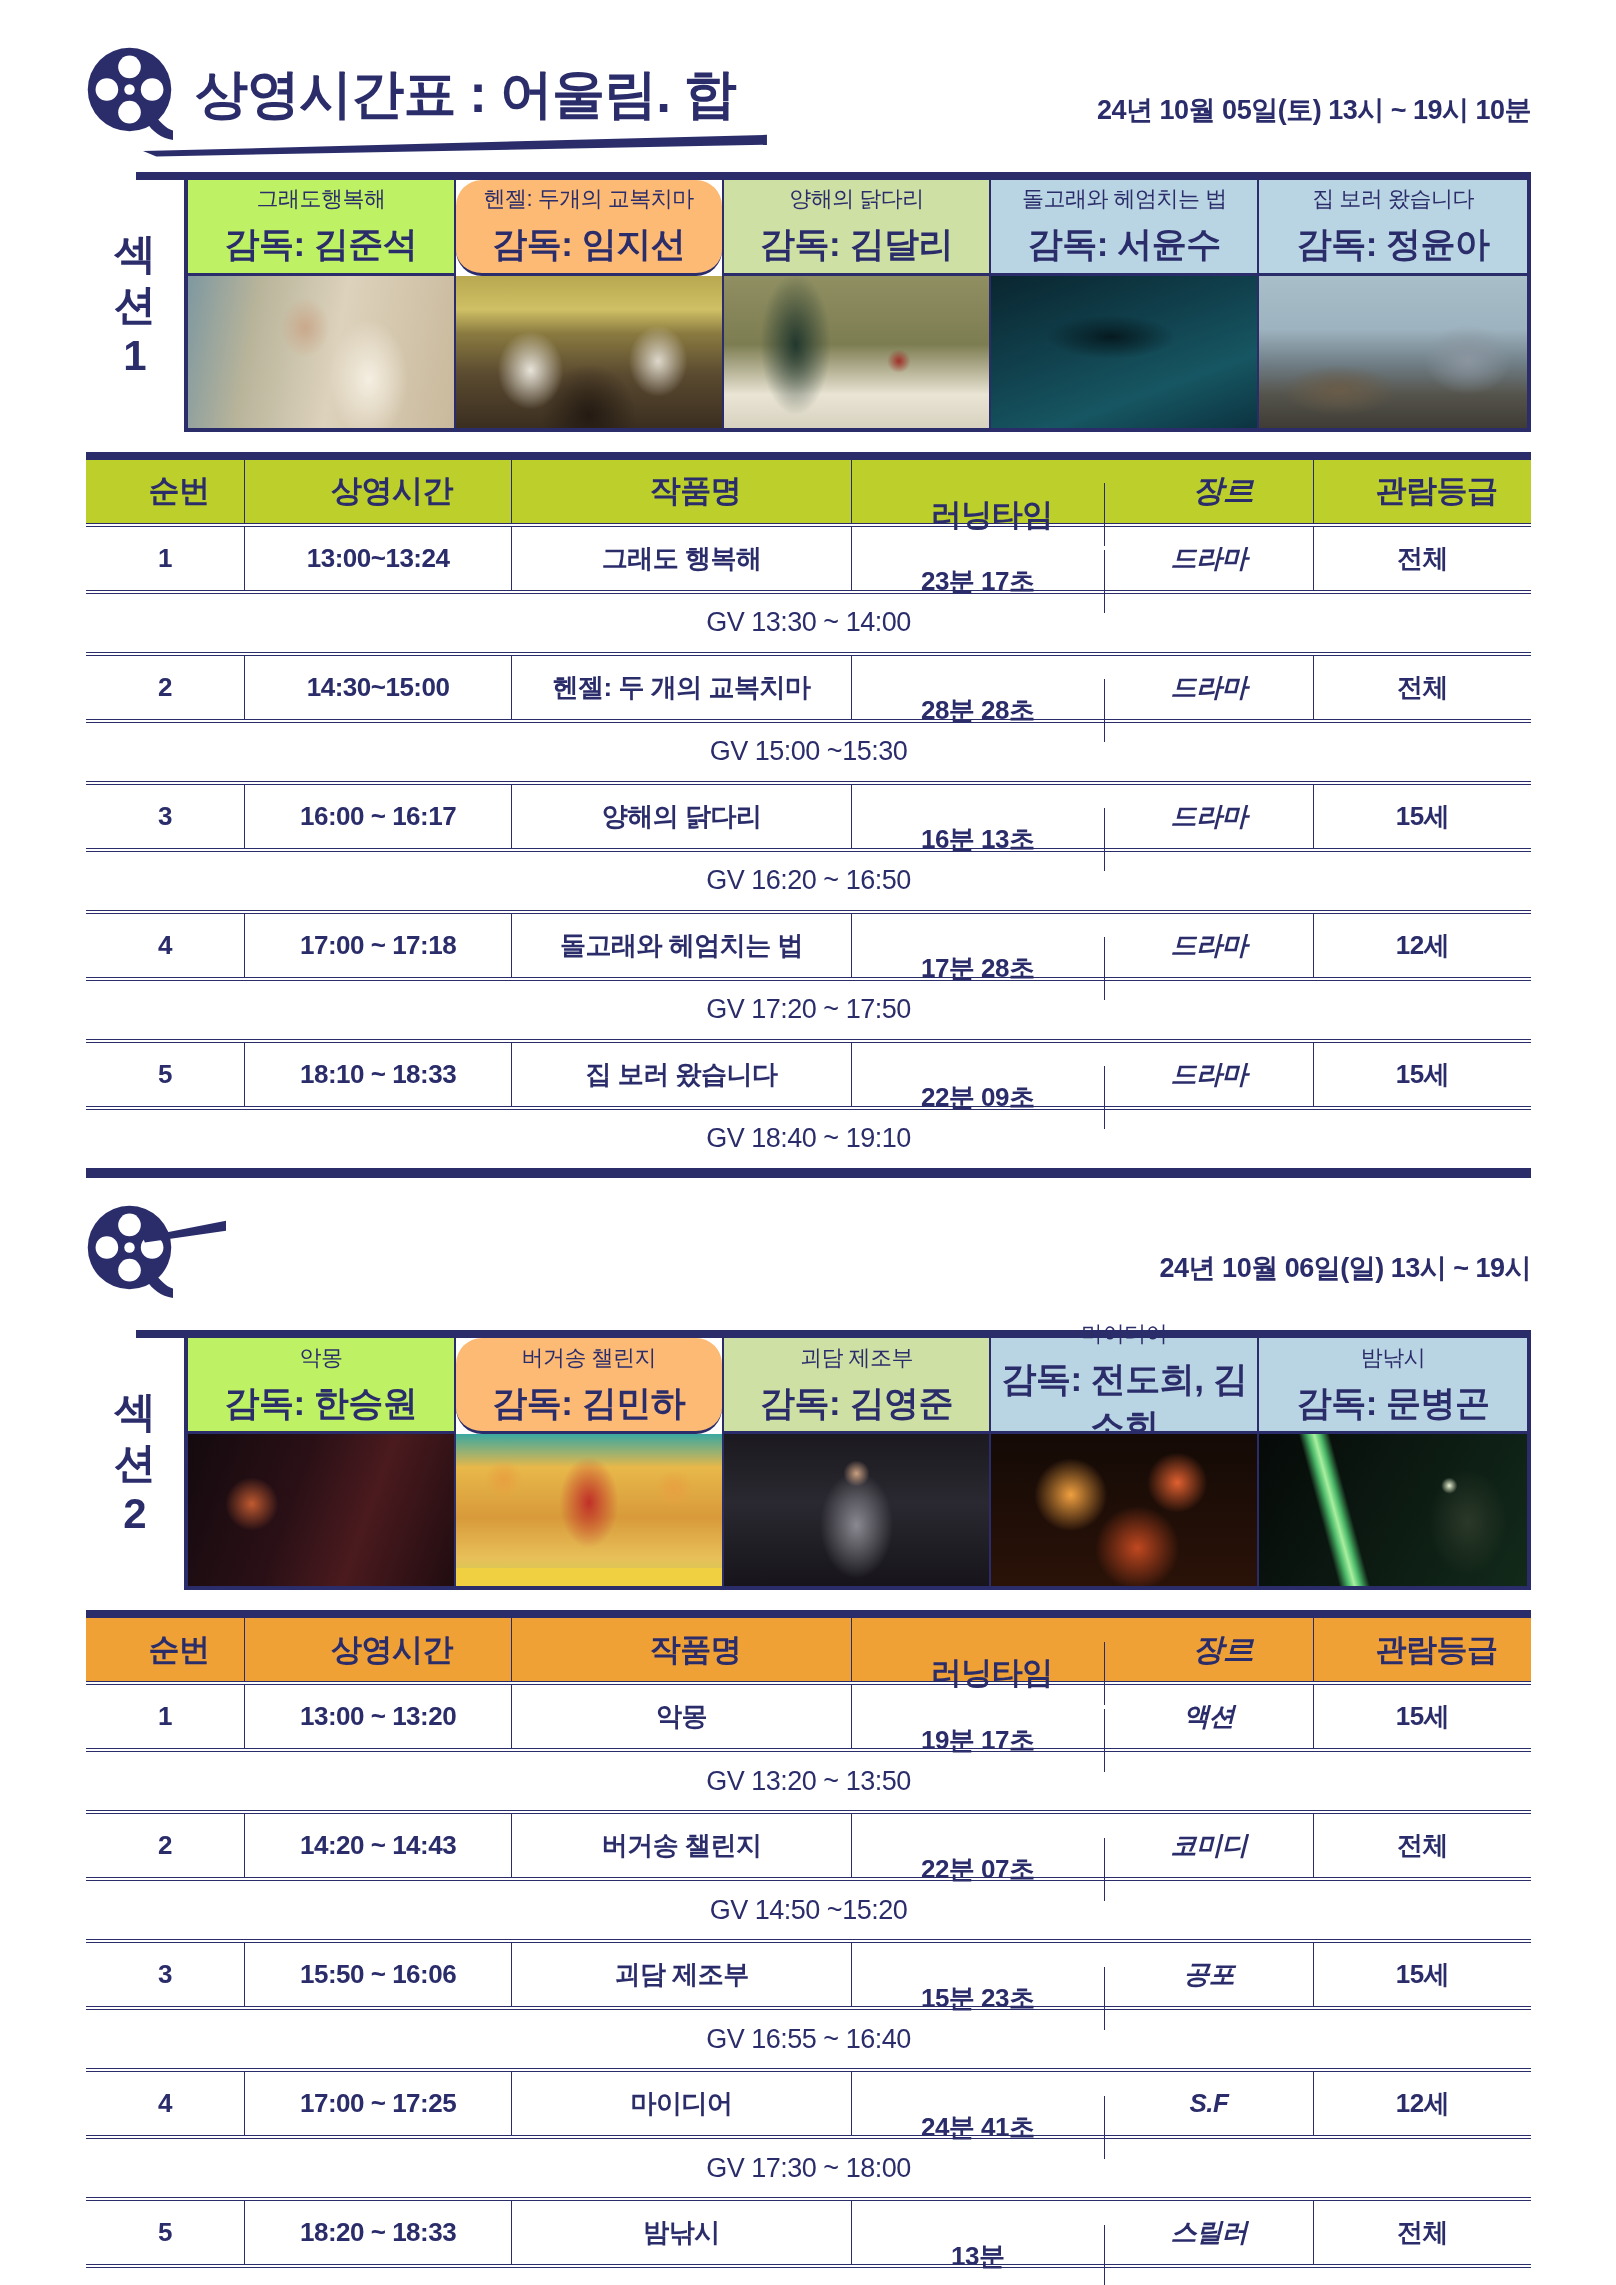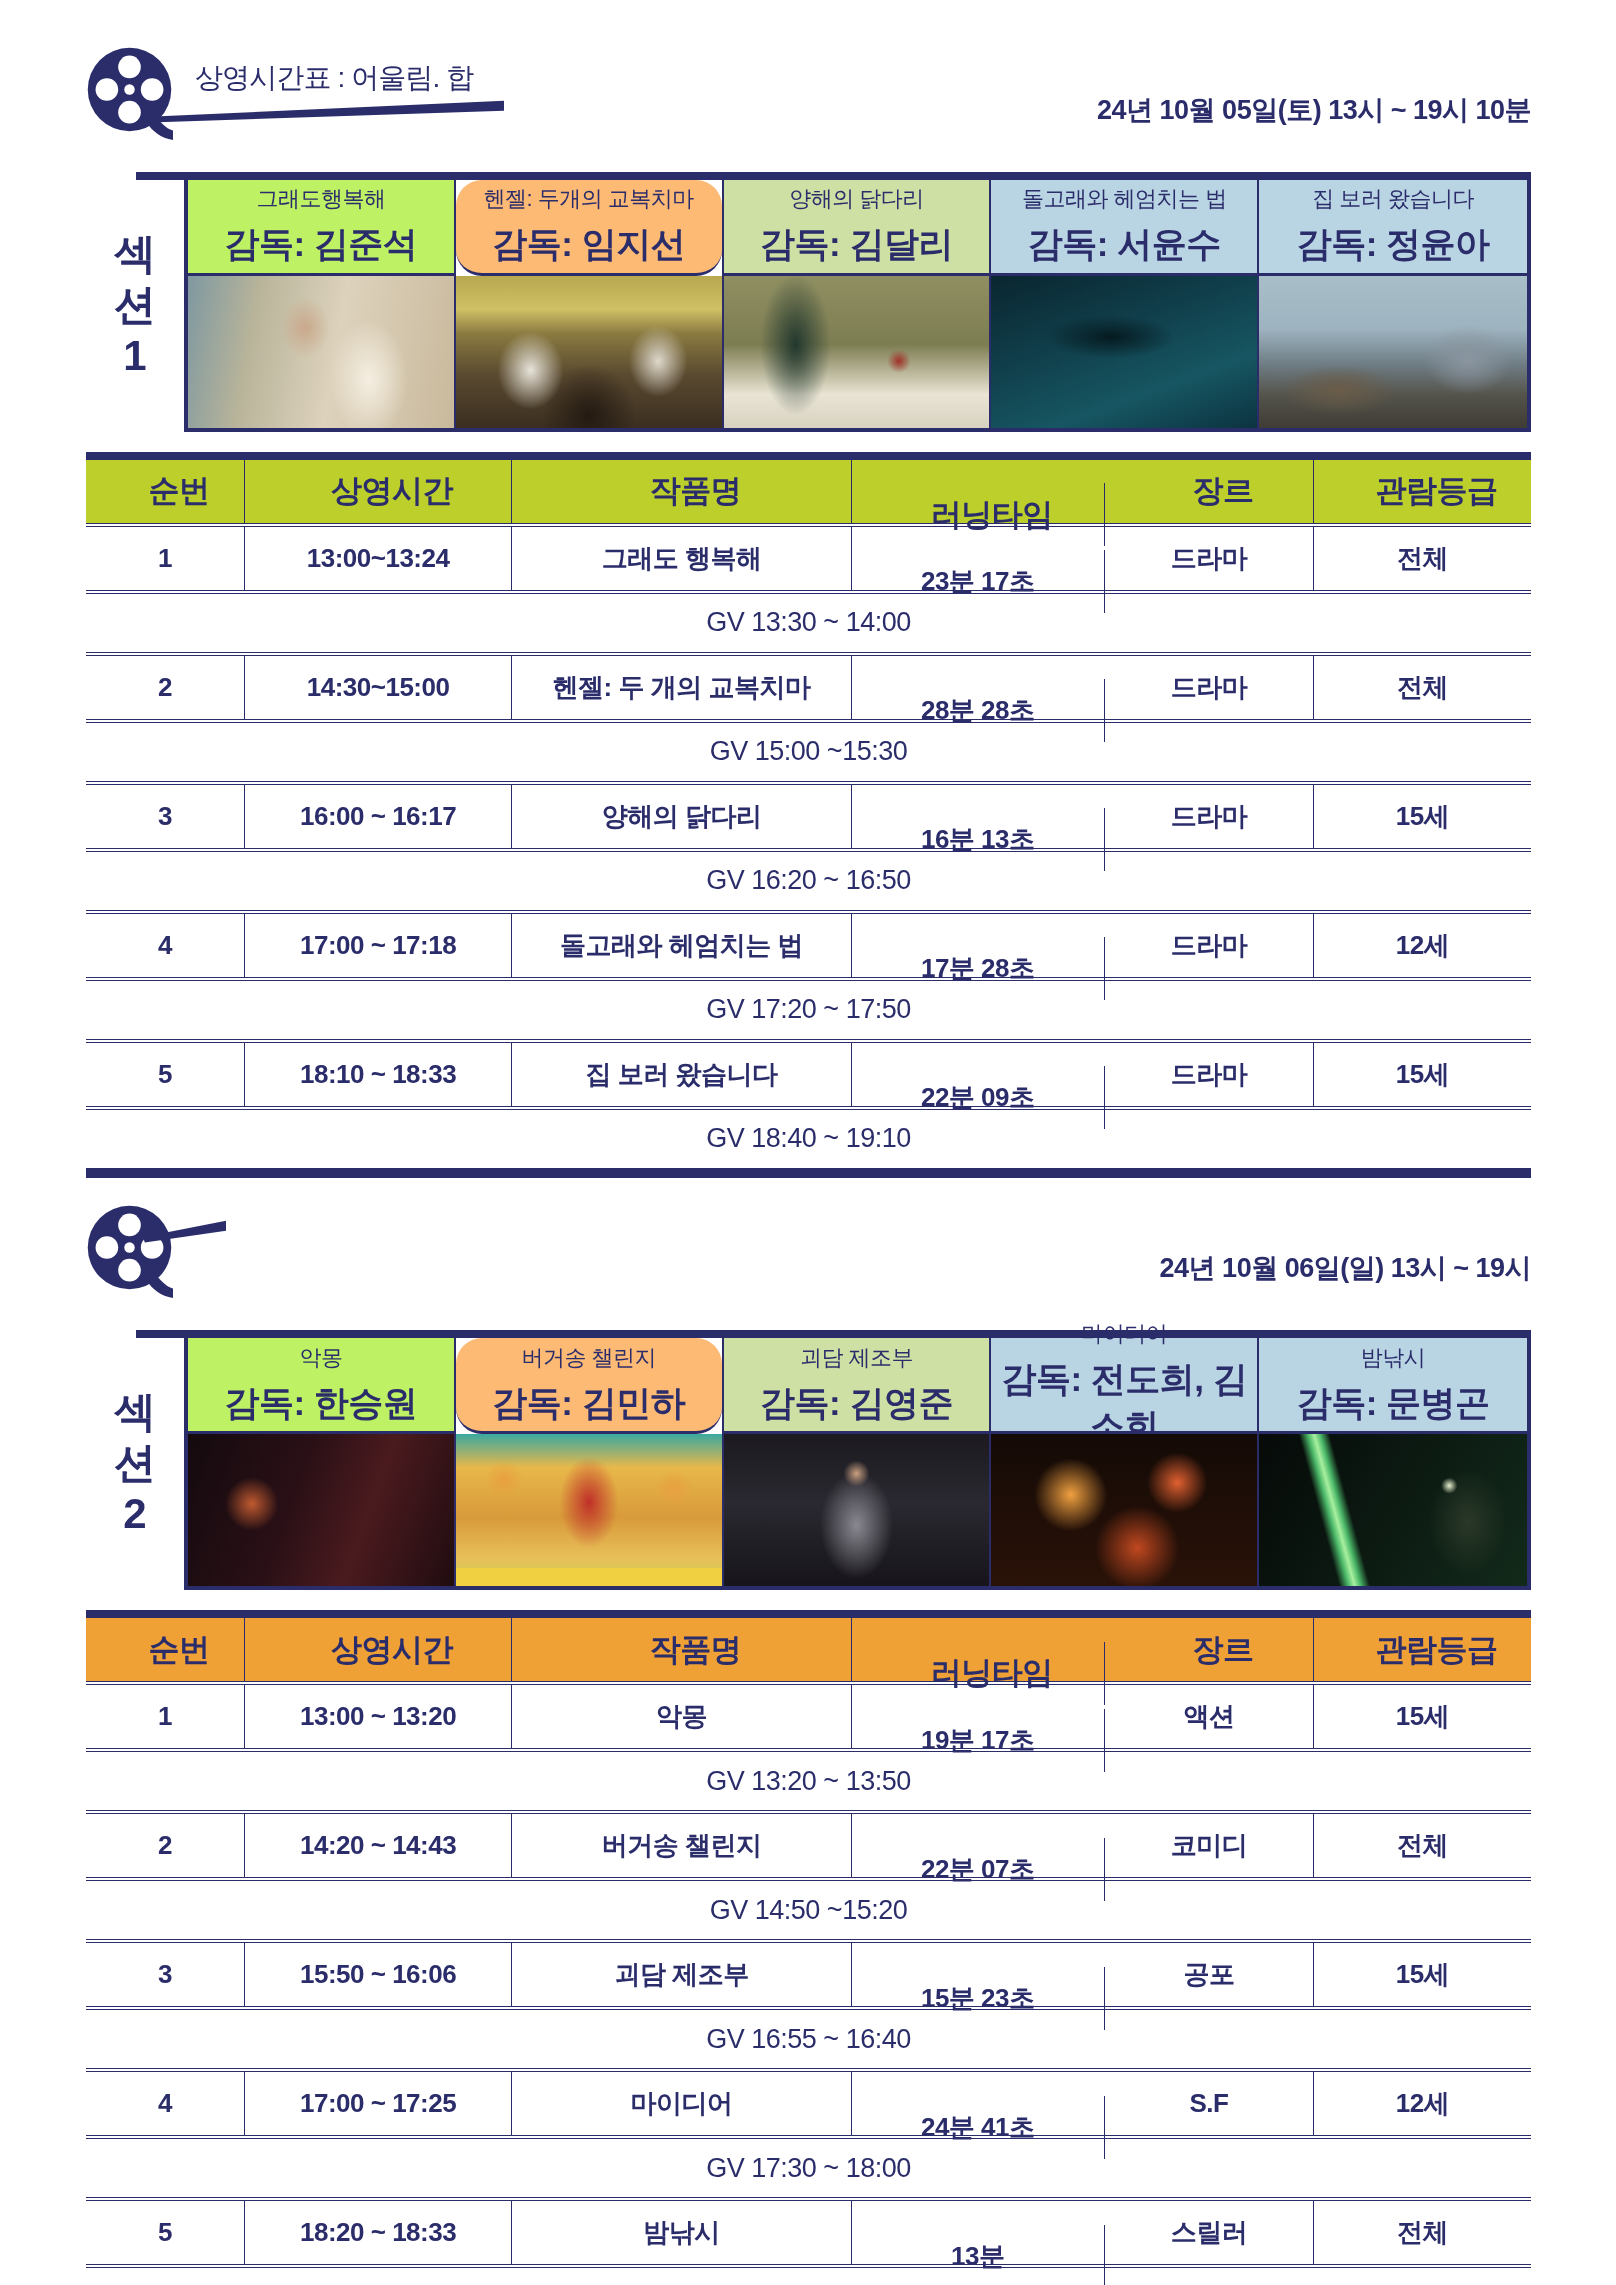--- a/index.html
+++ b/index.html
@@ -8,21 +8,21 @@
     width:1617px; min-height:2285px;
     font-family:"Liberation Sans","DejaVu Sans",sans-serif;
     color:#2b2d6b;
     padding:43px 86px 27px 86px;
   }
 
   
   .sec-head { position:relative; height:116px; margin-bottom:12.7px; display:flex; align-items:flex-start; }
   .reel-svg { width:87px; height:107px; flex:0 0 auto; }
   .title-area { position:relative; margin-left:22px; padding-top:16.3px; padding-bottom:27px; }
-  .sec-title { font-size:28px; font-weight:normal; letter-spacing:-0.9px; white-space:nowrap; }
+  .sec-title { font-size:53px; font-weight:bold; letter-spacing:-0.9px; white-space:nowrap; }
   .swoosh { position:absolute; left:-52px; bottom:1.8px; width:calc(100% + 83px); height:23.5px; }
   .sec-date { position:absolute; right:0; bottom:31px; font-size:27px; font-weight:bold; letter-spacing:-0.5px; }
 
   
   .films-block { position:relative; display:flex; margin-bottom:20px; }
   .film-topbar { position:absolute; top:0; left:50px; right:0; height:8.1px; background:#2b2d6b; }
   .side-label { flex:0 0 98px; display:flex; flex-direction:column; justify-content:center; align-items:center;
                 font-size:42px; font-weight:bold; line-height:1.22; padding-top:5.4px; }
   .grid-wrap { flex:1 1 auto; margin-top:8.1px; border:4.5px solid #2b2d6b; border-top:none; }
   .film-grid { display:grid; grid-template-columns:repeat(5,1fr); }
@@ -97,21 +97,21 @@
           border-top:4.5px double #2b2d6b; border-bottom:4.5px double #2b2d6b; }
   .trow > div { display:flex; justify-content:center; align-items:center; height:100%;
                 font-size:26px; font-weight:bold; border-right:1.8px solid #2b2d6b; letter-spacing:-0.5px; }
   .trow > div:last-child { border-right:none; }
   .tbreak { height:58px; display:flex; justify-content:center; align-items:center;
             font-size:27px; font-weight:normal; letter-spacing:-0.5px; }
   .col-no     { width:11%; }
   .col-time   { width:18.5%; }
   .col-title  { width:23.5%; }
   .col-run    { width:17.5%;margin-top:47px; }
-  .col-genre  { width:14.5%; }
+  .col-genre  { width:14.5%;font-style:italic; }
   .col-rating { width:15%; }
 
   .reel-fill { fill:#2b2d6b; }
   .hole { fill:#ffffff; }
 </style>
 </head>
 <body>
 
 <header class="sec-head">
   <svg class="reel-svg" viewBox="0 0 100 120">

